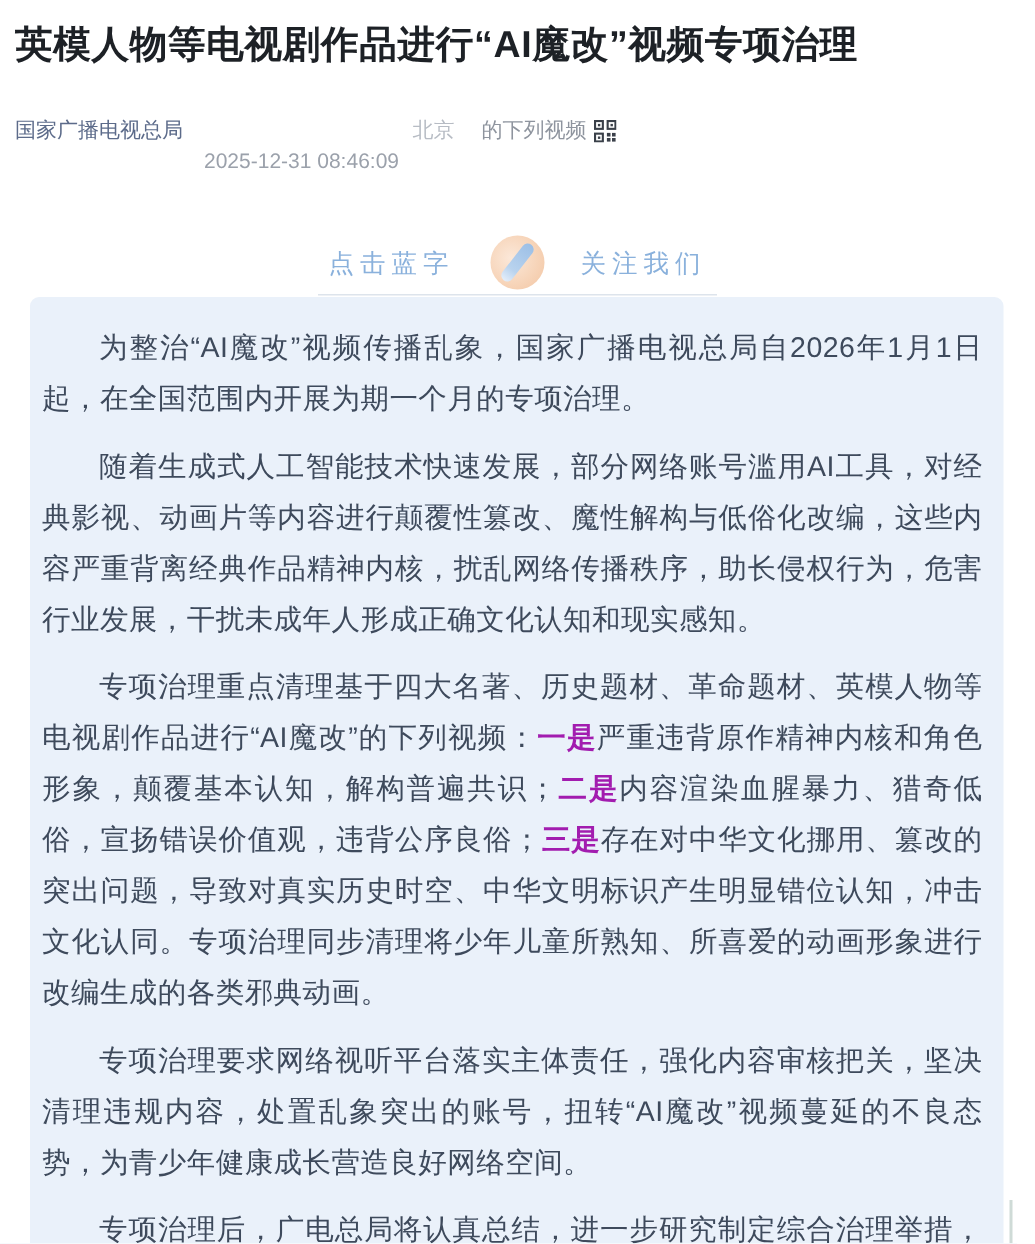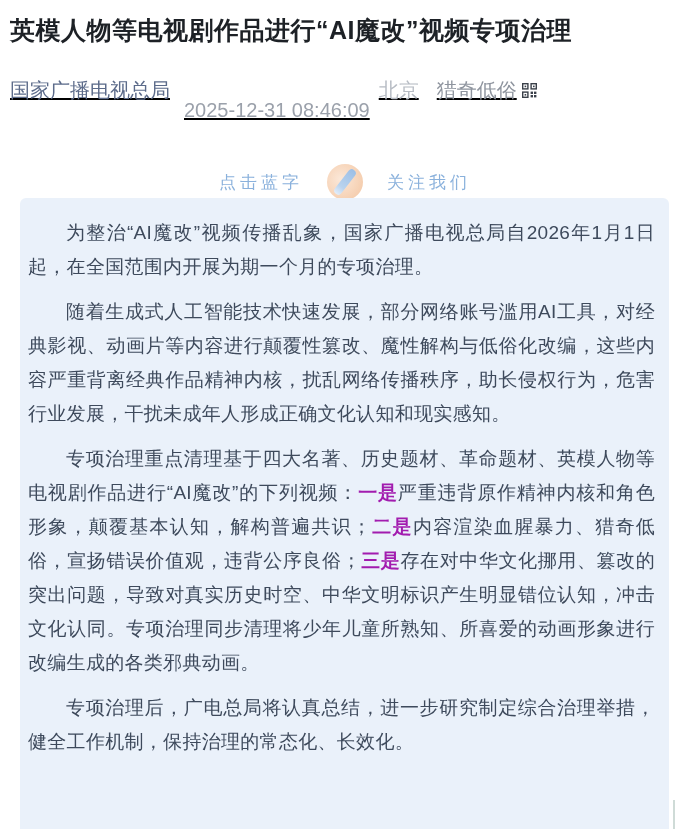--- a/index.html
+++ b/index.html
@@ -13,21 +13,21 @@
 
   
   .title {
     margin:0; padding:14px 14px 0 10px;
     font-size:25px; line-height:33px; font-weight:700;
     color:#1d2126; letter-spacing:0.5px;
   }
   .byline {
     margin:12px 0 0 10px;
     display:flex; align-items:center;
-    font-size:20px; white-space:nowrap;text-decoration:underline;
+    font-size:14px; white-space:nowrap;
   }
   .byline .account  { color:#5c6b8a; margin-right:14px; cursor:pointer; }
   .byline .time     { color:#9ba1ab; margin-right:9px;margin-top:40px; }
   .byline .loc      { color:#b7bcc4; margin-right:18px; }
   .byline .readmode { color:#8e949e; margin-right:5px; cursor:pointer; }
   .byline .qr svg   { display:block; }
 
   
   .banner { margin-top:42px; text-align:center; }
   .banner-row { display:inline-flex; align-items:center; gap:24px; }
@@ -79,21 +79,21 @@
 <body>
 
 <div class="page">
 
   <h1 class="title">英模人物等电视剧作品进行“AI魔改”视频专项治理</h1>
 
   <div class="byline">
     <span class="account">国家广播电视总局</span>
     <span class="time">2025-12-31 08:46:09</span>
     <span class="loc">北京</span>
-    <span class="readmode">猎奇低俗</span>
+    <span class="readmode">的下列视频</span>
     <span class="qr">
       <svg width="15" height="15" viewBox="0 0 15 15">
         <rect x="0.7" y="0.7" width="5.2" height="5.2" fill="none" stroke="#3a4049" stroke-width="1.4"></rect>
         <rect x="2.6" y="2.6" width="1.6" height="1.6" fill="#3a4049"></rect>
         <rect x="9.1" y="0.7" width="5.2" height="5.2" fill="none" stroke="#3a4049" stroke-width="1.4"></rect>
         <rect x="11" y="2.6" width="1.6" height="1.6" fill="#3a4049"></rect>
         <rect x="0.7" y="9.1" width="5.2" height="5.2" fill="none" stroke="#3a4049" stroke-width="1.4"></rect>
         <rect x="2.6" y="11" width="1.6" height="1.6" fill="#3a4049"></rect>
         <rect x="8.6" y="8.6" width="2.4" height="2.4" fill="#3a4049"></rect>
         <rect x="12" y="8.6" width="2.4" height="2.4" fill="#3a4049"></rect>
@@ -111,18 +111,19 @@
       </span>
       <span class="banner-text">关注我们</span>
     </div>
     <div class="banner-underline"></div>
   </div>
 
   <div class="content">
     <p>为整治“AI魔改”视频传播乱象，国家广播电视总局自2026年1月1日起，在全国范围内开展为期一个月的专项治理。</p>
     <p>随着生成式人工智能技术快速发展，部分网络账号滥用AI工具，对经典影视、动画片等内容进行颠覆性篡改、魔性解构与低俗化改编，这些内容严重背离经典作品精神内核，扰乱网络传播秩序，助长侵权行为，危害行业发展，干扰未成年人形成正确文化认知和现实感知。</p>
     <p><span>专项治理重点清理基于四大名著、历史题材、革命题材、英模人物等电视剧作品进行“AI魔改”的下列视频：</span><b>一是</b><span>严重违背原作精神内核和角色形象，颠覆基本认知，解构普遍共识；</span><b>二是</b><span>内容渲染血腥暴力、猎奇低俗，宣扬错误价值观，违背公序良俗；</span><b>三是</b><span>存在对中华文化挪用、篡改的突出问题，导致对真实历史时空、中华文明标识产生明显错位认知，冲击文化认同。专项治理同步清理将少年儿童所熟知、所喜爱的动画形象进行改编生成的各类邪典动画。</span></p>
+    <p>专项治理要求网络视听平台落实主体责任，强化内容审核把关，坚决清理违规内容，处置乱象突出的账号，扭转“AI魔改”视频蔓延的不良态势，为青少年健康成长营造良好网络空间。</p>
     <p>专项治理后，广电总局将认真总结，进一步研究制定综合治理举措，健全工作机制，保持治理的常态化、长效化。</p>
   </div>
 
   <div class="scroll-hint"></div>
 
 </div>
 
 </body></html>

